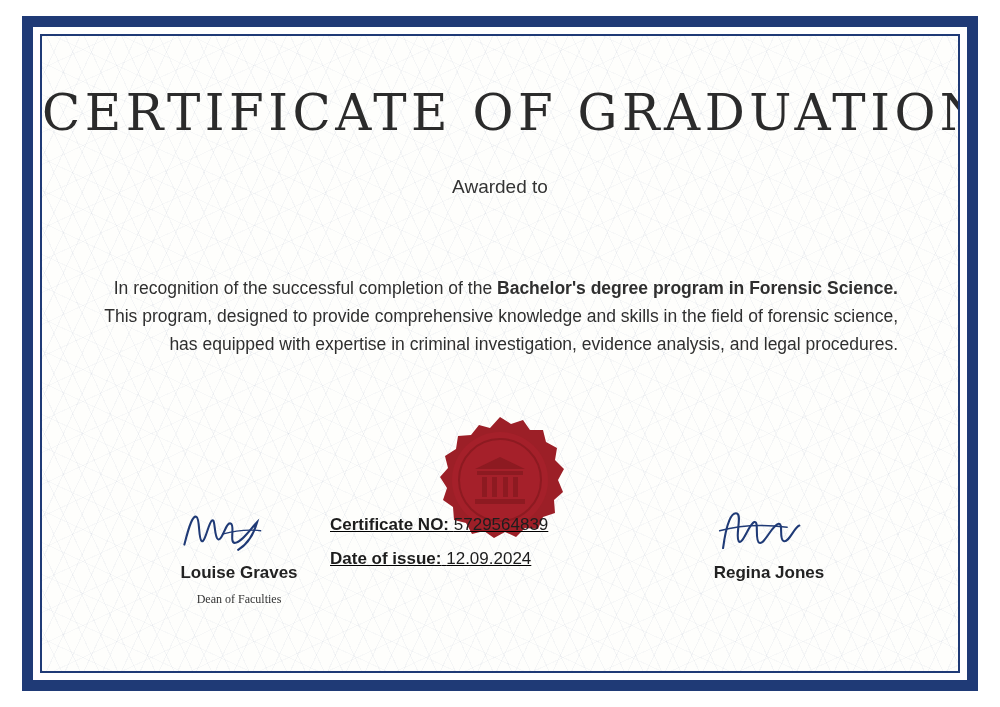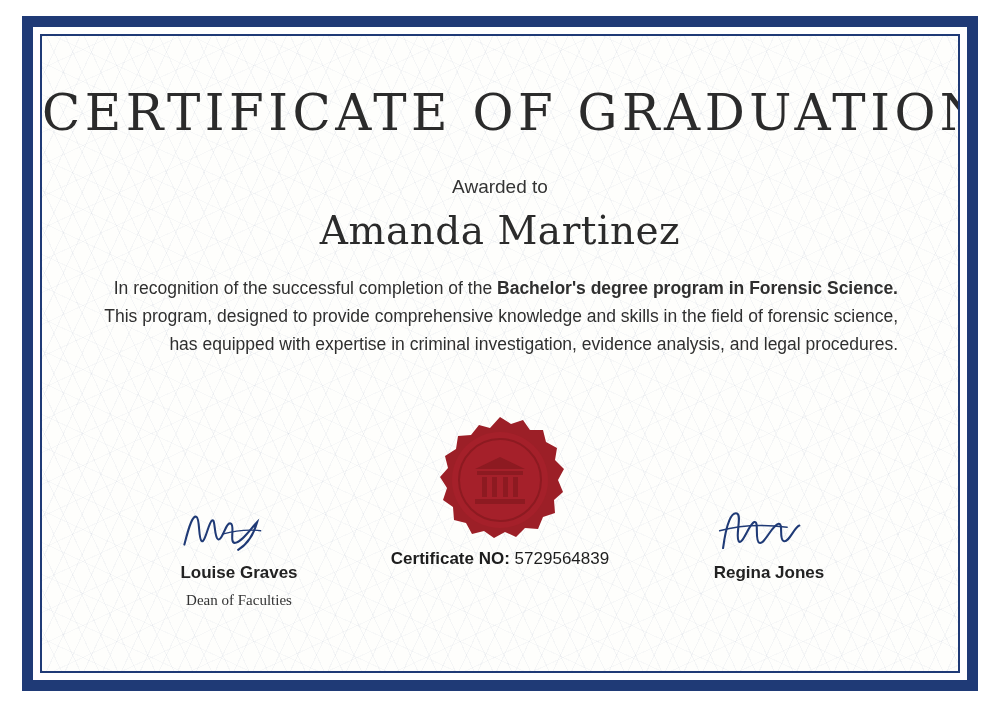--- a/index.html
+++ b/index.html
@@ -160,33 +160,33 @@
   }
 
   .sig-name {
     font-size: 17px;
     color: #222222;
     font-weight: bold;
     margin-top: 8px;
     text-align: center;
   }
   .sig-role {
-    font-size: 15px;
+    font-size: 12px;
     color: #333333;
     margin-top: 9px;
     font-family: "Liberation Serif", serif;
   }
 
   .center-meta {
     position: absolute;
     left: 50%;
     transform: translateX(-50%);
     bottom: 46px;
     width: 340px;
-    text-align: center;
+    text-decoration: underline;
   }
   .meta-line {
     font-size: 17px;
     color: #1d1d1d;
     font-weight: bold;
     margin-bottom: 14px;
   }
   .meta-line span.val {
     font-weight: normal;
   }
@@ -199,21 +199,20 @@
   <div class="navy-band"></div>
   <div class="white-gap"></div>
   <div class="navy-line"></div>
 
   <div class="content">
 
     <div class="title">CERTIFICATE OF GRADUATION</div>
 
     <div class="awarded-to">Awarded to</div>
 
-    <div class="recipient">Amanda Martinez</div>
 
     <div class="body-text"><span>In recognition of the successful completion of the </span><b>Bachelor's degree program in Forensic Science.</b><span> This program, designed to provide comprehensive knowledge and skills in the field of forensic science, has equipped  with expertise in criminal investigation, evidence analysis, and legal procedures.</span></div>
 
     <div class="seal-wrap">
       <svg viewBox="0 0 146 146" width="146" height="146" aria-hidden="true">
         <g>
           <path fill="#9c1f27" d="M73 3
                L84 10 L96 6 L103 16 L116 16 L119 28 L130 34 L128 46 L137 55 L131 66 L136 78 L127 86 L128 99 L116 103 L111 115 L98 114 L89 123 L78 118 L67 124 L57 117 L45 120 L39 109 L27 106 L26 93 L16 86 L20 74 L13 63 L21 54 L18 42 L29 35 L31 22 L44 21 L52 11 L63 14 Z"></path>
           <circle cx="73" cy="66" r="48" fill="#a5202a"></circle>
           <circle cx="73" cy="66" r="41" fill="none" stroke="#8d1a21" stroke-width="2"></circle>
@@ -251,17 +250,21 @@
           </svg>
         </div>
         <div class="sig-name">Regina Jones</div>
       </div>
 
       <div class="center-meta">
         <div class="meta-line">
           <span>Certificate NO:</span>
           <span class="val">5729564839</span>
         </div>
+        <div class="meta-line">
+          <span>Date of issue:</span>
+          <span class="val">12.09.2024</span>
+        </div>
       </div>
 
     </div>
   </div>
 </div>
 
 </body></html>

